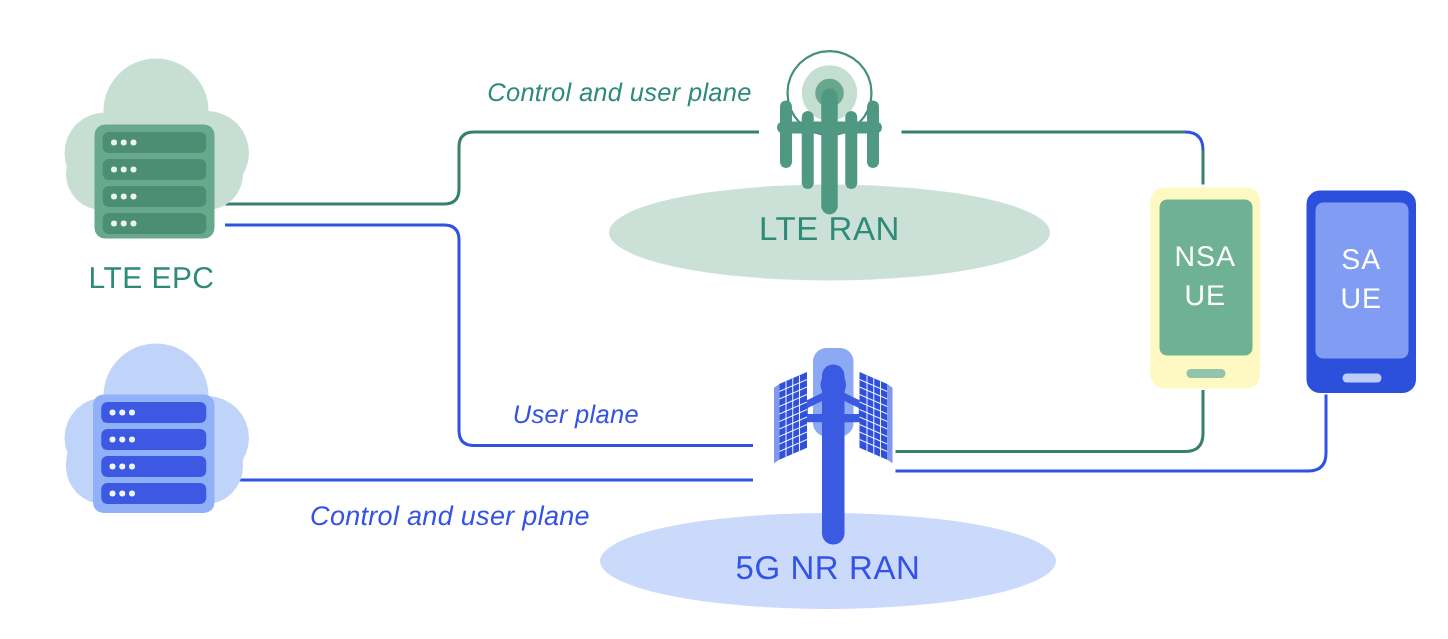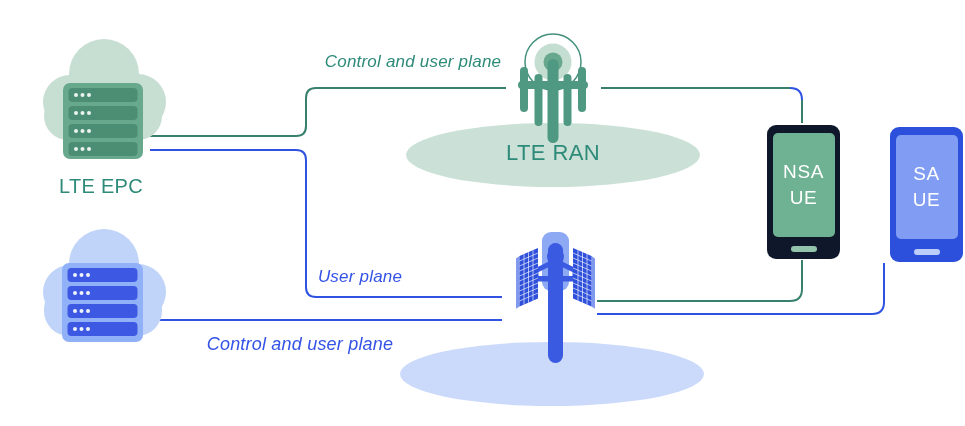--- a/index.html
+++ b/index.html
@@ -13,22 +13,22 @@
   .line-label{position:absolute;text-align:center;font-size:17px;letter-spacing:.2px;font-style:italic;}
   .green-text{color:#2e8a79;}
   .blue-text{color:#3453e6;}
   
   .node-caption{position:absolute;text-align:center;font-size:20px;letter-spacing:.3px;}
   
   .ran-label{position:absolute;display:flex;align-items:center;justify-content:center;
     font-size:22px;letter-spacing:.4px;}
   
   .phone{position:absolute;width:73px;border-radius:9px;box-sizing:border-box;}
-  .phone-nsa{left:767px;top:125px;height:134px;background:#0f172a;}
-  .phone-sa{left:890px;top:127px;height:135px;background:#2c50dc;padding-left:48px;}
+  .phone-nsa{left:767px;top:125px;height:134px;background:#fef9c3;}
+  .phone-sa{left:871px;top:127px;height:135px;background:#2c50dc;padding-left:48px;}
   .screen{position:absolute;left:5.5px;right:5.5px;top:8px;height:104px;border-radius:5px;
     display:flex;align-items:center;justify-content:center;}
   .phone-nsa .screen{background:#6fb193;}
   .phone-sa .screen{background:#809df3;}
   .phone-label{color:#ffffff;font-size:19px;line-height:1.35;letter-spacing:.6px;
     text-align:center;white-space:pre-line;}
   .home-pill{position:absolute;left:50%;transform:translateX(-50%);bottom:7px;
     width:26px;height:6px;border-radius:3px;}
   .phone-nsa .home-pill{background:#93c3ab;}
   .phone-sa .home-pill{background:#bccdfa;}
@@ -151,24 +151,25 @@
         </g>
       </g>
     </g>
   </svg>
 
   <div class="node-caption green-text abs" style="left:40px;top:175px;width:122px;">LTE EPC</div>
 
 
   <div class="ran-label green-text abs" style="left:406px;top:122px;width:294px;height:62px;">LTE RAN</div>
 
+  <div class="ran-label blue-text abs" style="left:400px;top:350px;width:304px;height:58px;">5G NR RAN</div>
 
   <div class="line-label green-text" style="left:318px;top:52px;width:190px;">Control and user plane</div>
 
-  <div class="line-label blue-text" style="left:313px;top:267px;width:94px;">User plane</div>
+  <div class="line-label blue-text" style="left:332px;top:267px;width:94px;text-align:right;">User plane</div>
 
   <div class="line-label blue-text" style="left:200px;top:334px;width:200px;font-size:18px;">Control and user plane</div>
 
   <div class="phone phone-nsa">
     <div class="screen">
       <div class="phone-label">NSA
 UE</div>
     </div>
     <div class="home-pill"></div>
   </div>

